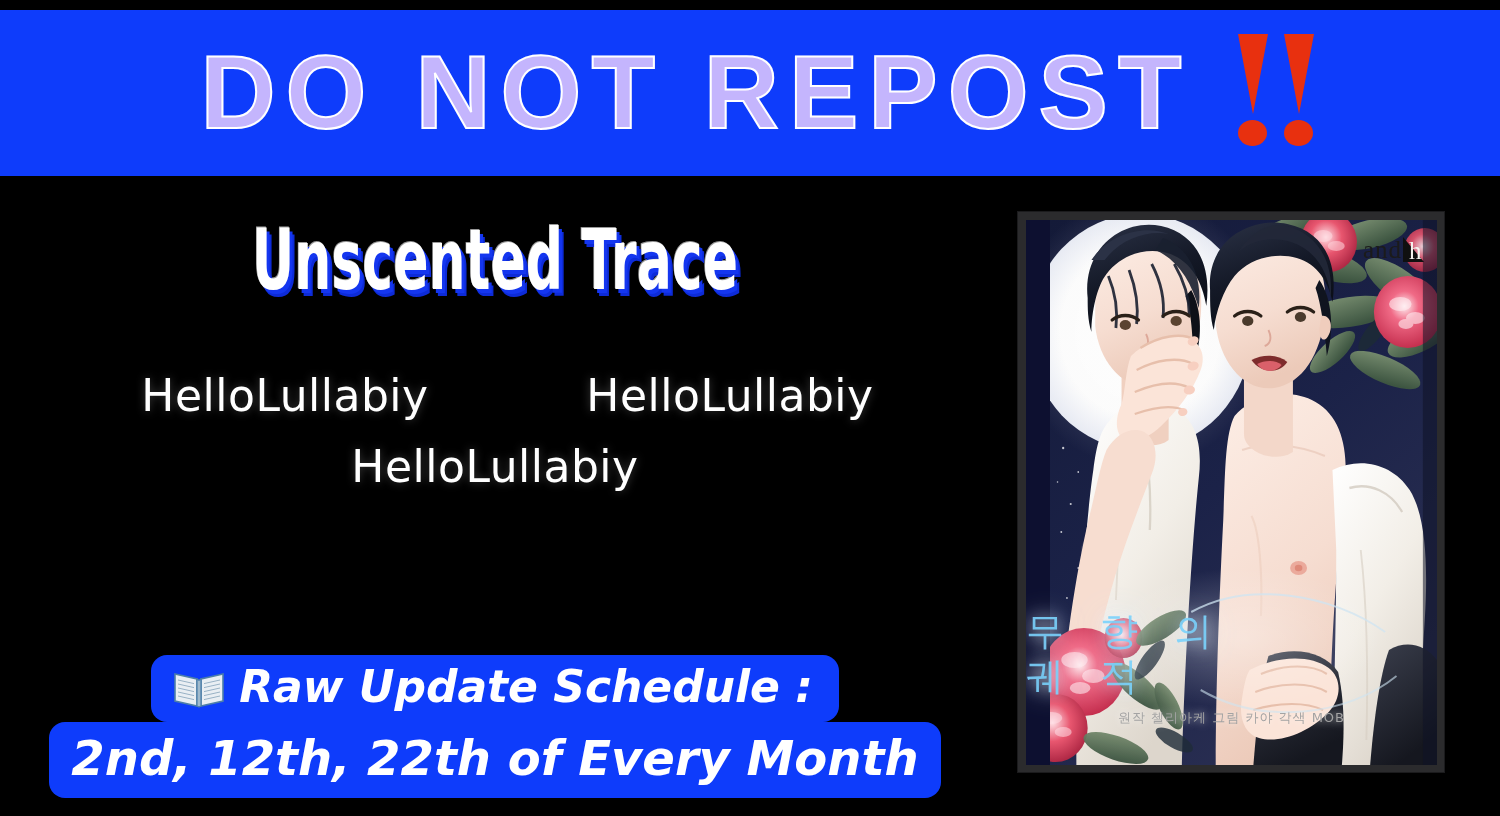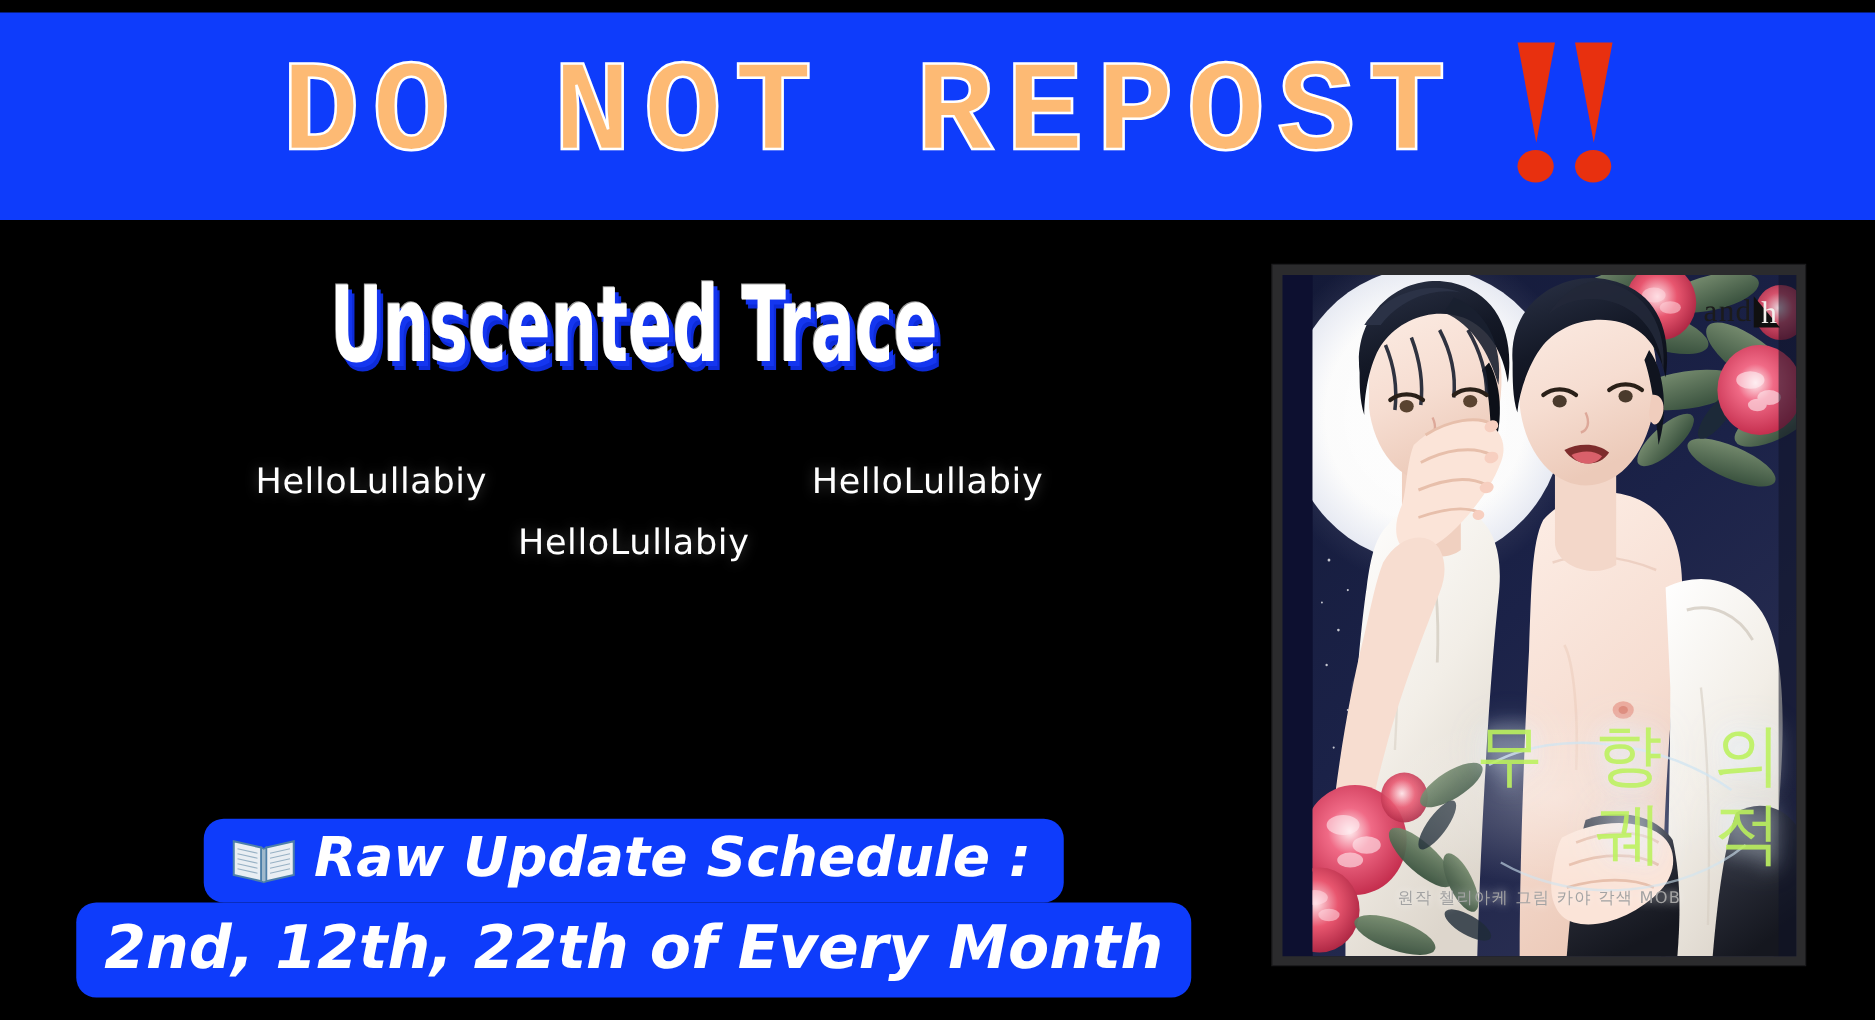--- a/index.html
+++ b/index.html
@@ -8,25 +8,25 @@
 
   .page { position:relative; width:1500px; height:816px; background:#000000; }
 
   
   .warning-banner{
     position:absolute; left:0; top:10px; width:1500px; height:166px;
     background:#0e3cfb;
     display:flex; align-items:center; justify-content:center;
   }
   .warning-text{
-    font-family:Liberation Mono, monospace;
+    font-family:Liberation Sans, sans-serif;
     font-weight:700;
     font-size:104px;
     line-height:1;
-    color:#fdba74;
+    color:#c4b5fd;
     letter-spacing:10px;
     white-space:nowrap;
     -webkit-text-stroke:2px #ffffff;
     margin-left:14px;
     margin-top:-2px;
   }
   .warning-bang{
     margin-left:46px;
     display:inline-flex;
     align-items:flex-start;
@@ -45,21 +45,21 @@
     border-top:80px solid #e8300f;
   }
   .bang .dot{
     position:absolute; left:1px; top:86px;
     width:29px; height:26px; border-radius:50%;
     background:#e8300f;
   }
 
   
   .left-col{
-    position:absolute; left:12px; top:190px; width:990px; height:626px;
+    position:absolute; left:0; top:190px; width:990px; height:626px;
   }
 
   .series-title{
     position:absolute; left:0; top:28px; width:990px;
     text-align:center;
     font-family:"DejaVu Sans", sans-serif;
     font-weight:700;
     font-size:84px;
     line-height:1;
     color:#ffffff;
@@ -85,21 +85,21 @@
     color:#ffffff;
     font-family:"DejaVu Sans", sans-serif;
   }
   .credit-head{
     display:flex; align-items:center; justify-content:center;
     font-size:40px; line-height:1.12; white-space:nowrap;
     letter-spacing:.5px;
     text-shadow:0 0 10px rgba(255,255,255,.25);
   }
   .credit-name{
-    font-size:28px; line-height:1.38; letter-spacing:.5px;
+    font-size:44px; line-height:1.38; letter-spacing:.5px;
     text-shadow:0 0 10px rgba(255,255,255,.25);
   }
 
   
   .sun-icon{
     position:relative;
     display:inline-block;
     width:34px; height:34px;
     margin-right:6px;
     flex:0 0 auto;
@@ -182,24 +182,24 @@
     border-left:21px solid #101010;
     border-top:25px solid transparent;
   }
   .cover-logo .tri .h{
     position:absolute; left:6px; bottom:-1px;
     color:#f4f1ee; font-size:25px; line-height:1;
   }
 
   .kr-title{
     position:absolute; left:0; right:0; bottom:66px;
-    text-align:right;
-    color:#bef264;
+    text-align:left;
+    color:#7dd3fc;
     font-family:"DejaVu Sans", sans-serif;
-    font-size:54px;
+    font-size:38px;
     line-height:1.18;
     letter-spacing:12px;
     text-shadow:0 0 16px rgba(235,245,255,.95), 0 0 30px rgba(210,230,255,.7);
     opacity:.92;
   }
   .kr-title span{ display:block; }
   .kr-credits{
     position:absolute; left:0; right:0; bottom:38px;
     text-align:center;
     color:#a3a3a3;

